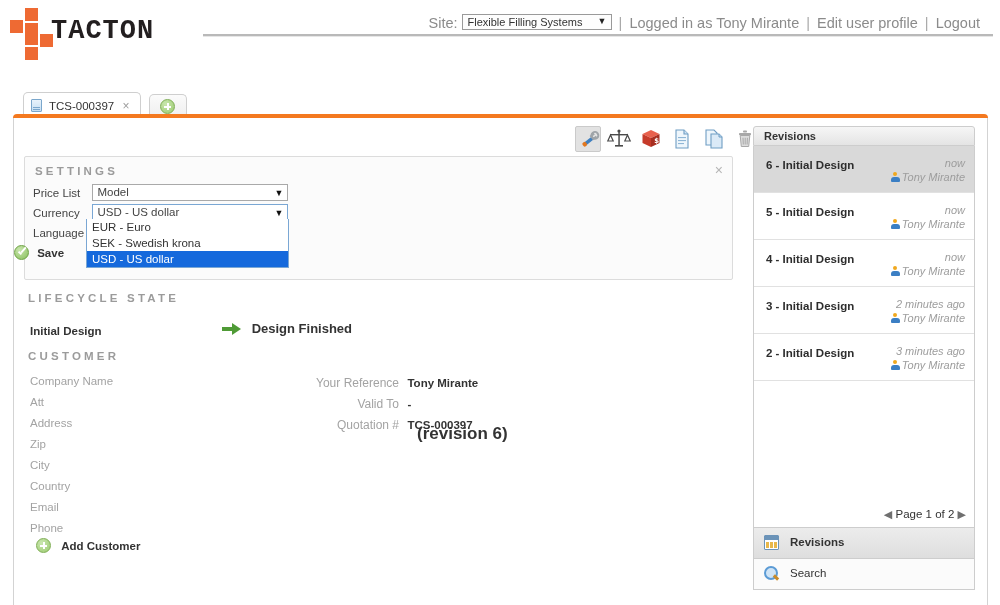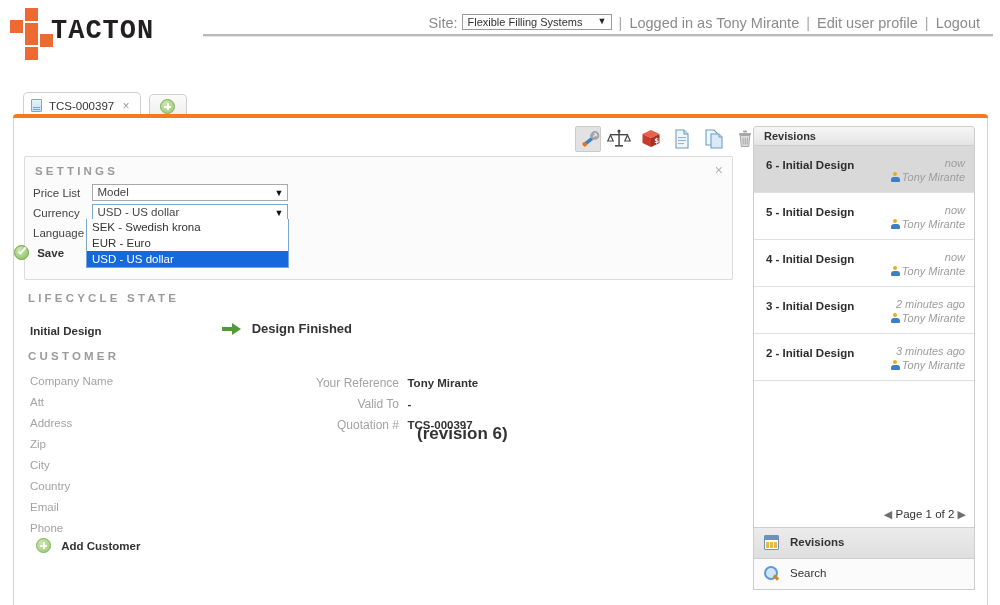--- a/index.html
+++ b/index.html
@@ -447,22 +447,22 @@
     <span class="slabel">Language</span>
   </div>
 </div>
 
 <div id="save-row">
   <span class="check-circle"></span>
   <b>Save</b>
 </div>
 
 <div id="dropdown-list">
+  <div class="opt">EUR - Euro</div>
   <div class="opt">SEK - Swedish krona</div>
-  <div class="opt">EUR - Euro</div>
   <div class="opt sel">USD - US dollar</div>
 </div>
 
 <div id="lifecycle-head" class="section-head">LIFECYCLE STATE</div>
 <div id="lifecycle-state">Initial Design</div>
 <div id="lifecycle-action">
   <span class="arrow-green"></span>
   <span>Design Finished</span>
 </div>
 

